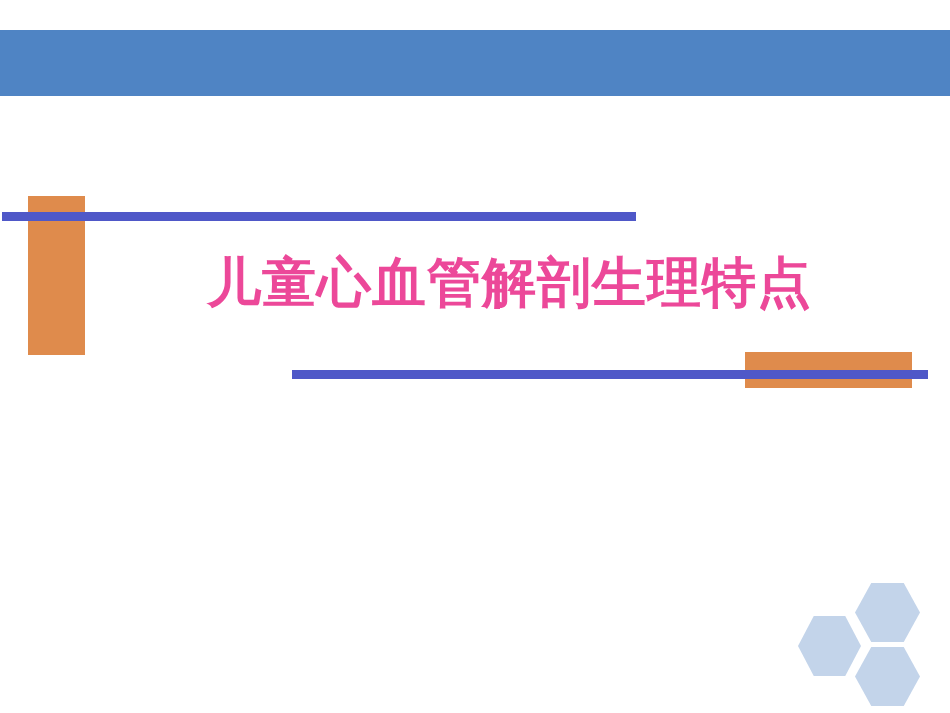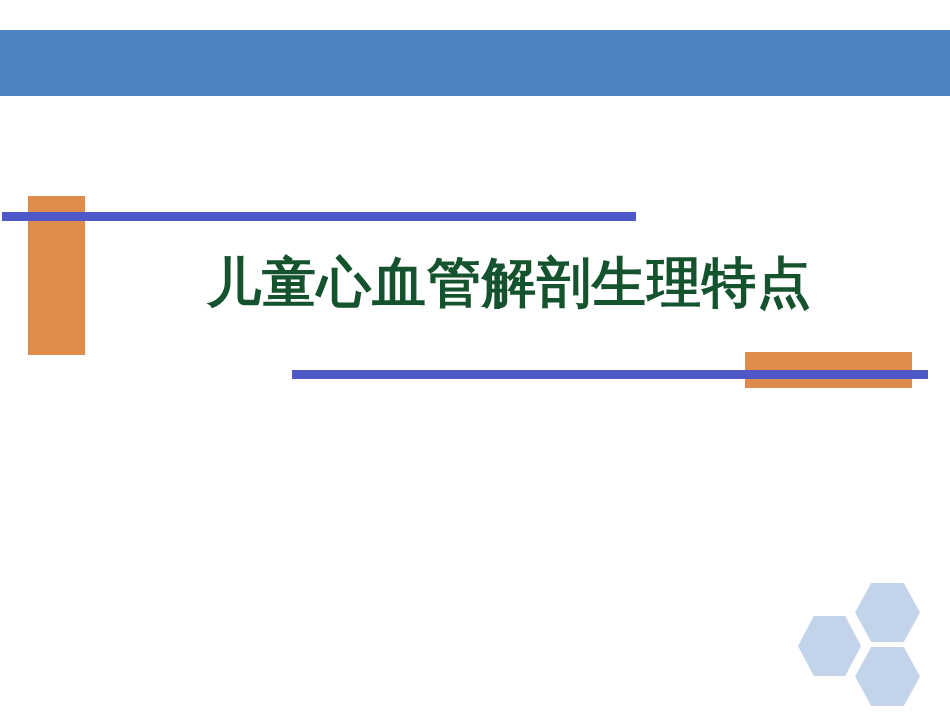--- a/index.html
+++ b/index.html
@@ -72,21 +72,21 @@
   .slide-title {
     position: absolute;
     left: 207px;
     top: 250px;
     width: 600px;
     height: 66px;
     line-height: 66px;
     font-size: 54px;
     font-weight: bold;
     letter-spacing: 1px;
-    color: #14532d;
+    color: #ec4899;
     white-space: nowrap;
     font-family: "DejaVu Sans", "Liberation Sans", sans-serif;
   }
 
   
   .hex-cluster {
     position: absolute;
     left: 795px;
     top: 580px;
     width: 155px;

